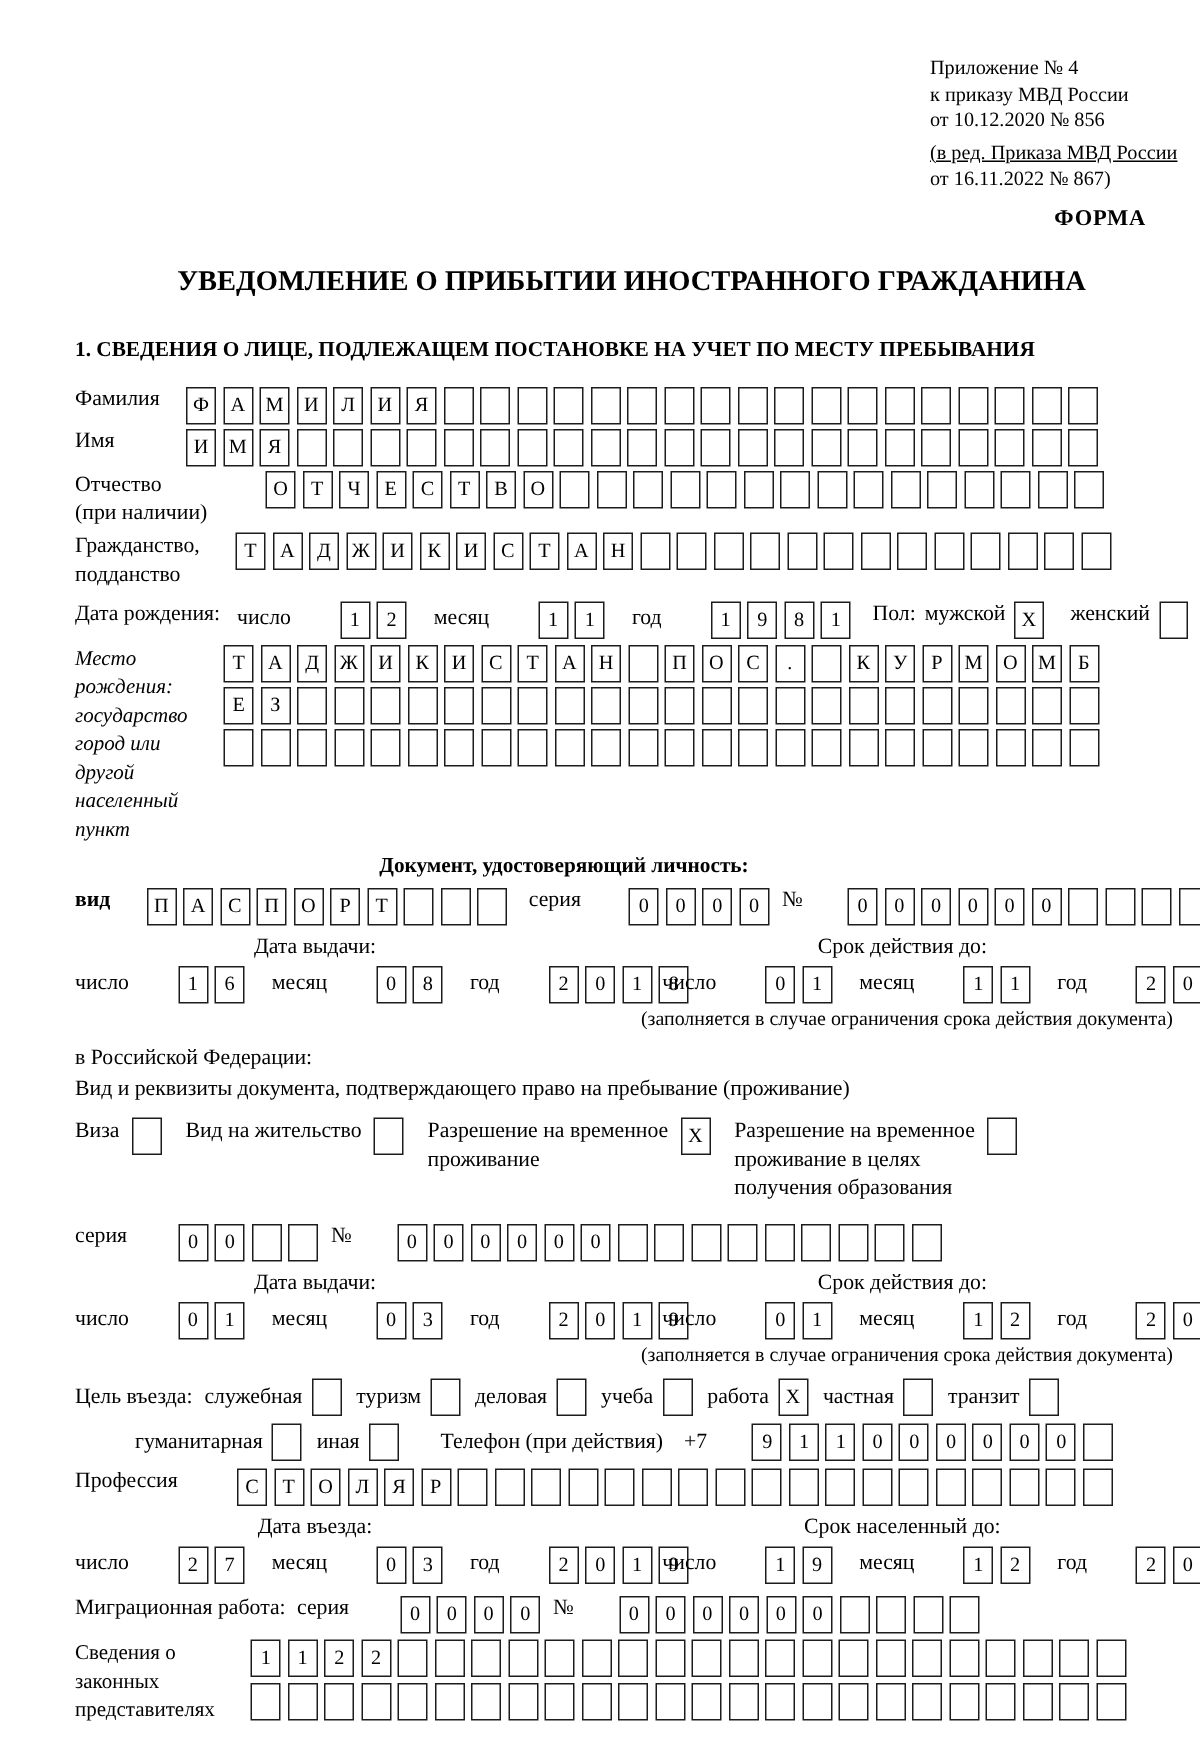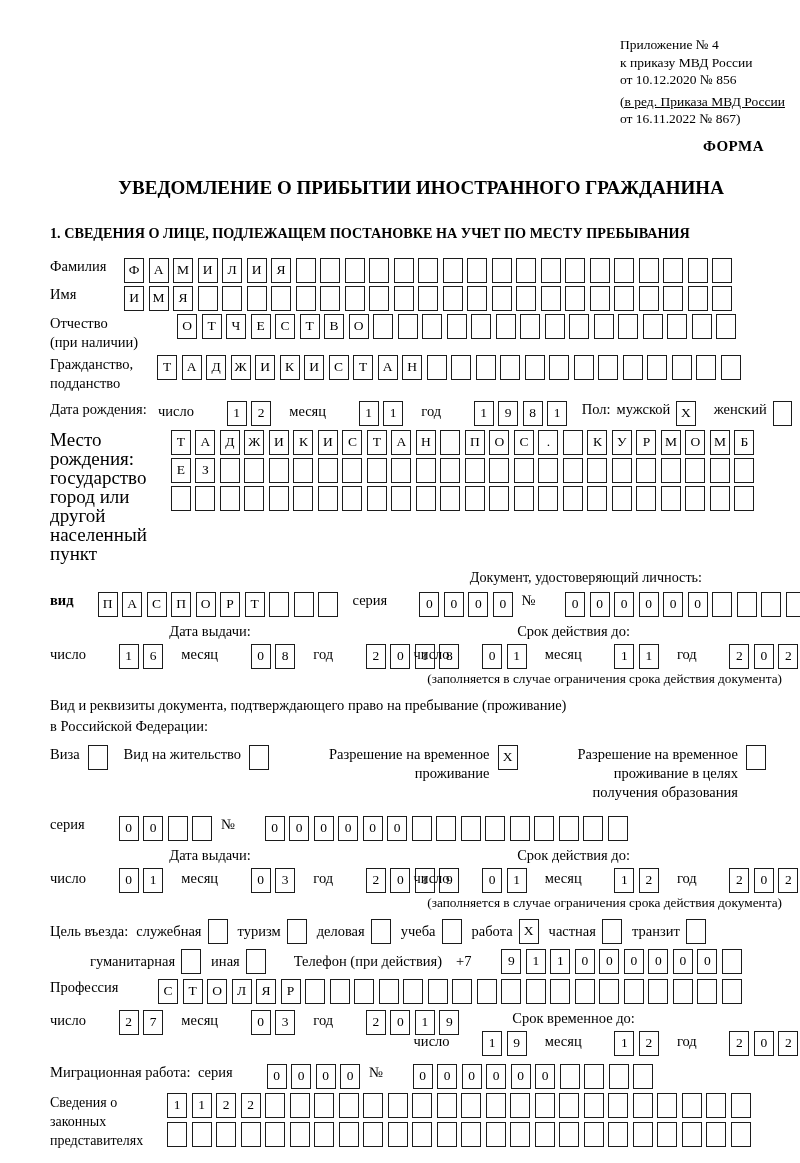--- a/index.html
+++ b/index.html
@@ -25,39 +25,39 @@
          font-size:15px;margin-top:10px;letter-spacing:.5px;}
 
   .title{margin-top:22px;text-align:center;font-weight:bold;font-size:19px;line-height:22px;}
   .title .uline{display:inline-block;width:56px;border-bottom:2px solid #333;
                 height:14px;margin-left:10px;}
   .sec-head{margin-top:26px;font-weight:bold;font-size:14.2px;margin-bottom:16px;}
 
   .w-fam{width:50px;}
   .w-pat{width:103px;}
   .w-cit{width:83px;}
-  .w-bp{width:98px;font-size:19px;}
+  .w-bp{width:98px;font-size:14px;font-style:italic;}
   .w-vid{width:34px;font-weight:bold;}
   .w-prof{width:84px;}
   .w-reps{width:106px;font-size:14px;}
   .dg{white-space:nowrap;}
   .dg .lbl{margin-right:5px;}
   .dg .cells{margin-right:10px;}
 
-  .center-head{text-align:right;font-weight:normal;margin:6px 90px 6px 0;font-size:14.2px;}
-
-  .dates{display:flex;margin-top:6px;}
+  .center-head{text-align:center;font-weight:bold;margin:6px 90px 6px 0;font-size:14.2px;}
+
+  .dates{display:flex;margin-top:6px;gap:28px;}
   .dates .half{width:49%;}
   .dates .cap{text-align:center;width:320px;margin-bottom:4px;}
   .note{ text-align:right;padding-right:10px;font-size:13.3px;margin-top:2px;margin-bottom:8px;}
 
   .res-opts{display:flex;align-items:flex-start;margin-top:8px;margin-bottom:14px;}
   .res-opts .opt{display:flex;align-items:flex-start;margin-right:16px;}
   .res-opts .opt .txt{margin-right:8px;line-height:19px;}
-  .res-opts .opt .txt.c{text-align:right;margin-left:44px;}
+  .res-opts .opt .txt.c{text-align:left;}
 
   .purpose-row{display:flex;align-items:center;margin-bottom:5px;}
   .purpose-row .p{margin-right:10px;display:flex;align-items:center;}
   .purpose-row .p .lbl{margin-right:6px;}
 
   .mt8{margin-top:8px;} .mt4{margin-top:4px;}
   .txtline{line-height:21px;}
 </style>
 </head>
 <body>
@@ -166,22 +166,22 @@
         <span class="cells"><span class="cell">0</span><span class="cell">1</span></span>
         <span class="lbl">месяц</span>
         <span class="cells"><span class="cell">1</span><span class="cell">1</span></span>
         <span class="lbl">год</span>
         <span class="cells"><span class="cell">2</span><span class="cell">0</span><span class="cell">2</span><span class="cell">5</span></span>
       </div>
     </div>
   </div>
   <div class="note">(заполняется в случае ограничения срока действия документа)</div>
 
+  <div class="txtline">в Российской Федерации:</div>
   <div class="txtline">Вид и реквизиты документа, подтверждающего право на пребывание (проживание)</div>
-  <div class="txtline">в Российской Федерации:</div>
 
   <div class="res-opts">
     <div class="opt">
       <span class="txt">Виза</span>
       <span class="cell chk"></span>
     </div>
     <div class="opt">
       <span class="txt">Вид на жительство</span>
       <span class="cell chk"></span>
     </div>
@@ -280,31 +280,32 @@
     <span class="cells"><span class="cell">9</span><span class="cell">1</span><span class="cell">1</span><span class="cell">0</span><span class="cell">0</span><span class="cell">0</span><span class="cell">0</span><span class="cell">0</span><span class="cell">0</span><span class="cell"></span></span>
   </div>
 
   <div class="row">
     <span class="lbl w-prof">Профессия</span>
     <span class="cells"><span class="cell">С</span><span class="cell">Т</span><span class="cell">О</span><span class="cell">Л</span><span class="cell">Я</span><span class="cell">Р</span><span class="cell"></span><span class="cell"></span><span class="cell"></span><span class="cell"></span><span class="cell"></span><span class="cell"></span><span class="cell"></span><span class="cell"></span><span class="cell"></span><span class="cell"></span><span class="cell"></span><span class="cell"></span><span class="cell"></span><span class="cell"></span><span class="cell"></span><span class="cell"></span><span class="cell"></span><span class="cell"></span></span>
   </div>
 
   <div class="dates">
     <div class="half">
+      <div class="cap">Дата въезда:</div>
       <div class="dg">
         <span class="lbl">число</span>
         <span class="cells"><span class="cell">2</span><span class="cell">7</span></span>
         <span class="lbl">месяц</span>
         <span class="cells"><span class="cell">0</span><span class="cell">3</span></span>
         <span class="lbl">год</span>
         <span class="cells"><span class="cell">2</span><span class="cell">0</span><span class="cell">1</span><span class="cell">9</span></span>
       </div>
     </div>
     <div class="half">
-      <div class="cap">Срок временное до:</div>
+      <div class="cap">Срок населенный до:</div>
       <div class="dg">
         <span class="lbl">число</span>
         <span class="cells"><span class="cell">1</span><span class="cell">9</span></span>
         <span class="lbl">месяц</span>
         <span class="cells"><span class="cell">1</span><span class="cell">2</span></span>
         <span class="lbl">год</span>
         <span class="cells"><span class="cell">2</span><span class="cell">0</span><span class="cell">2</span><span class="cell">5</span></span>
       </div>
     </div>
   </div>

